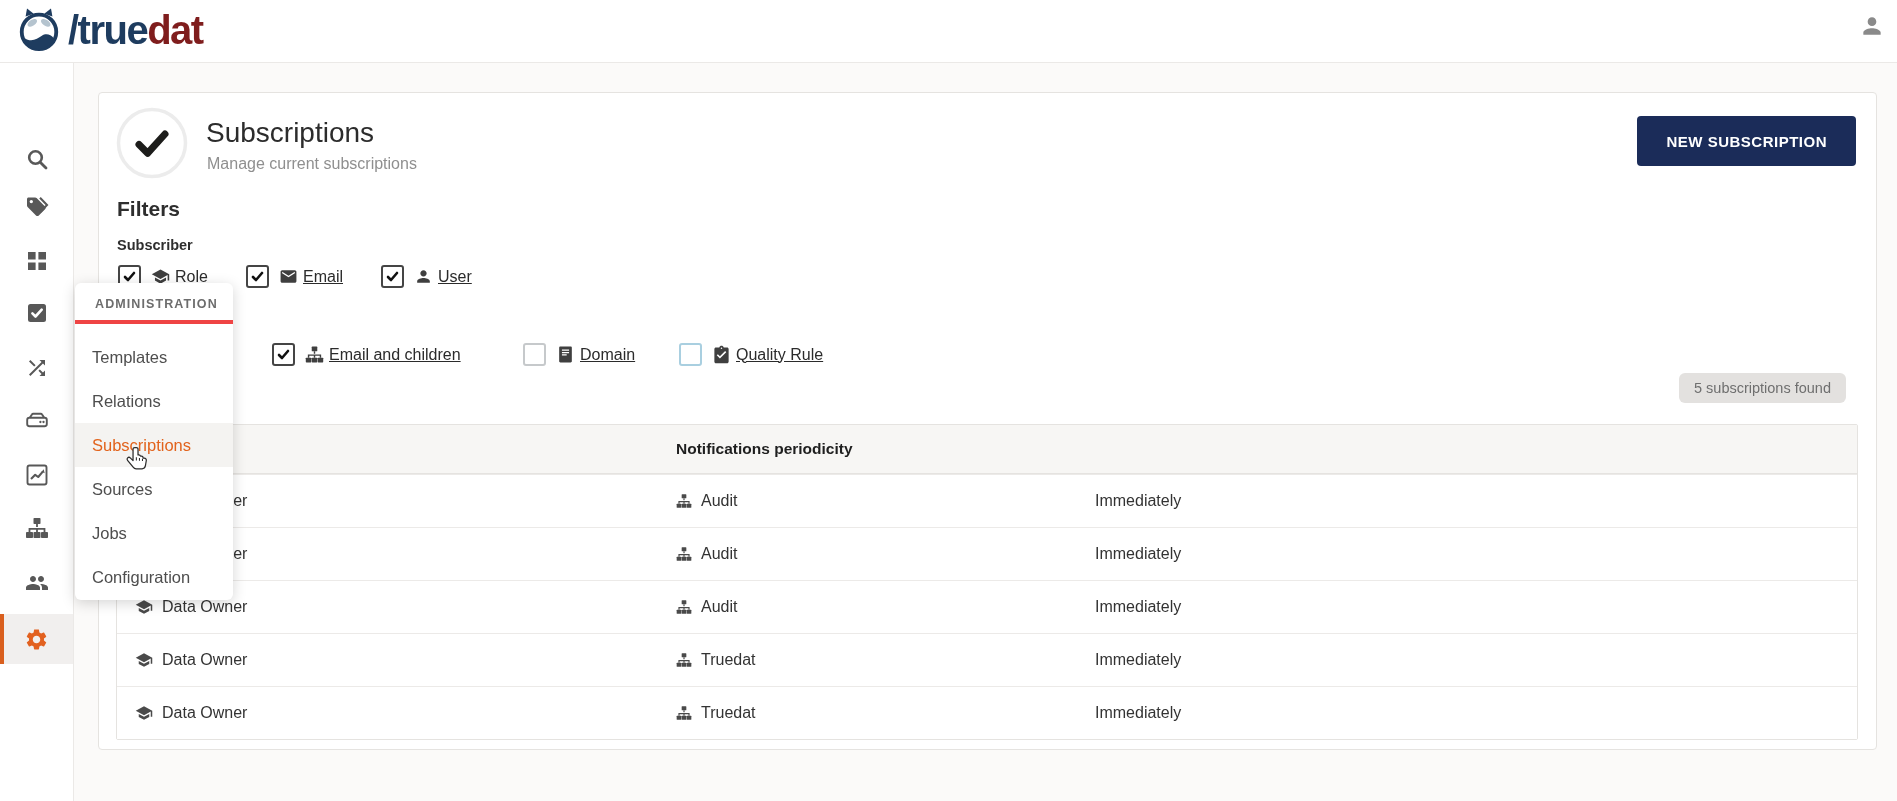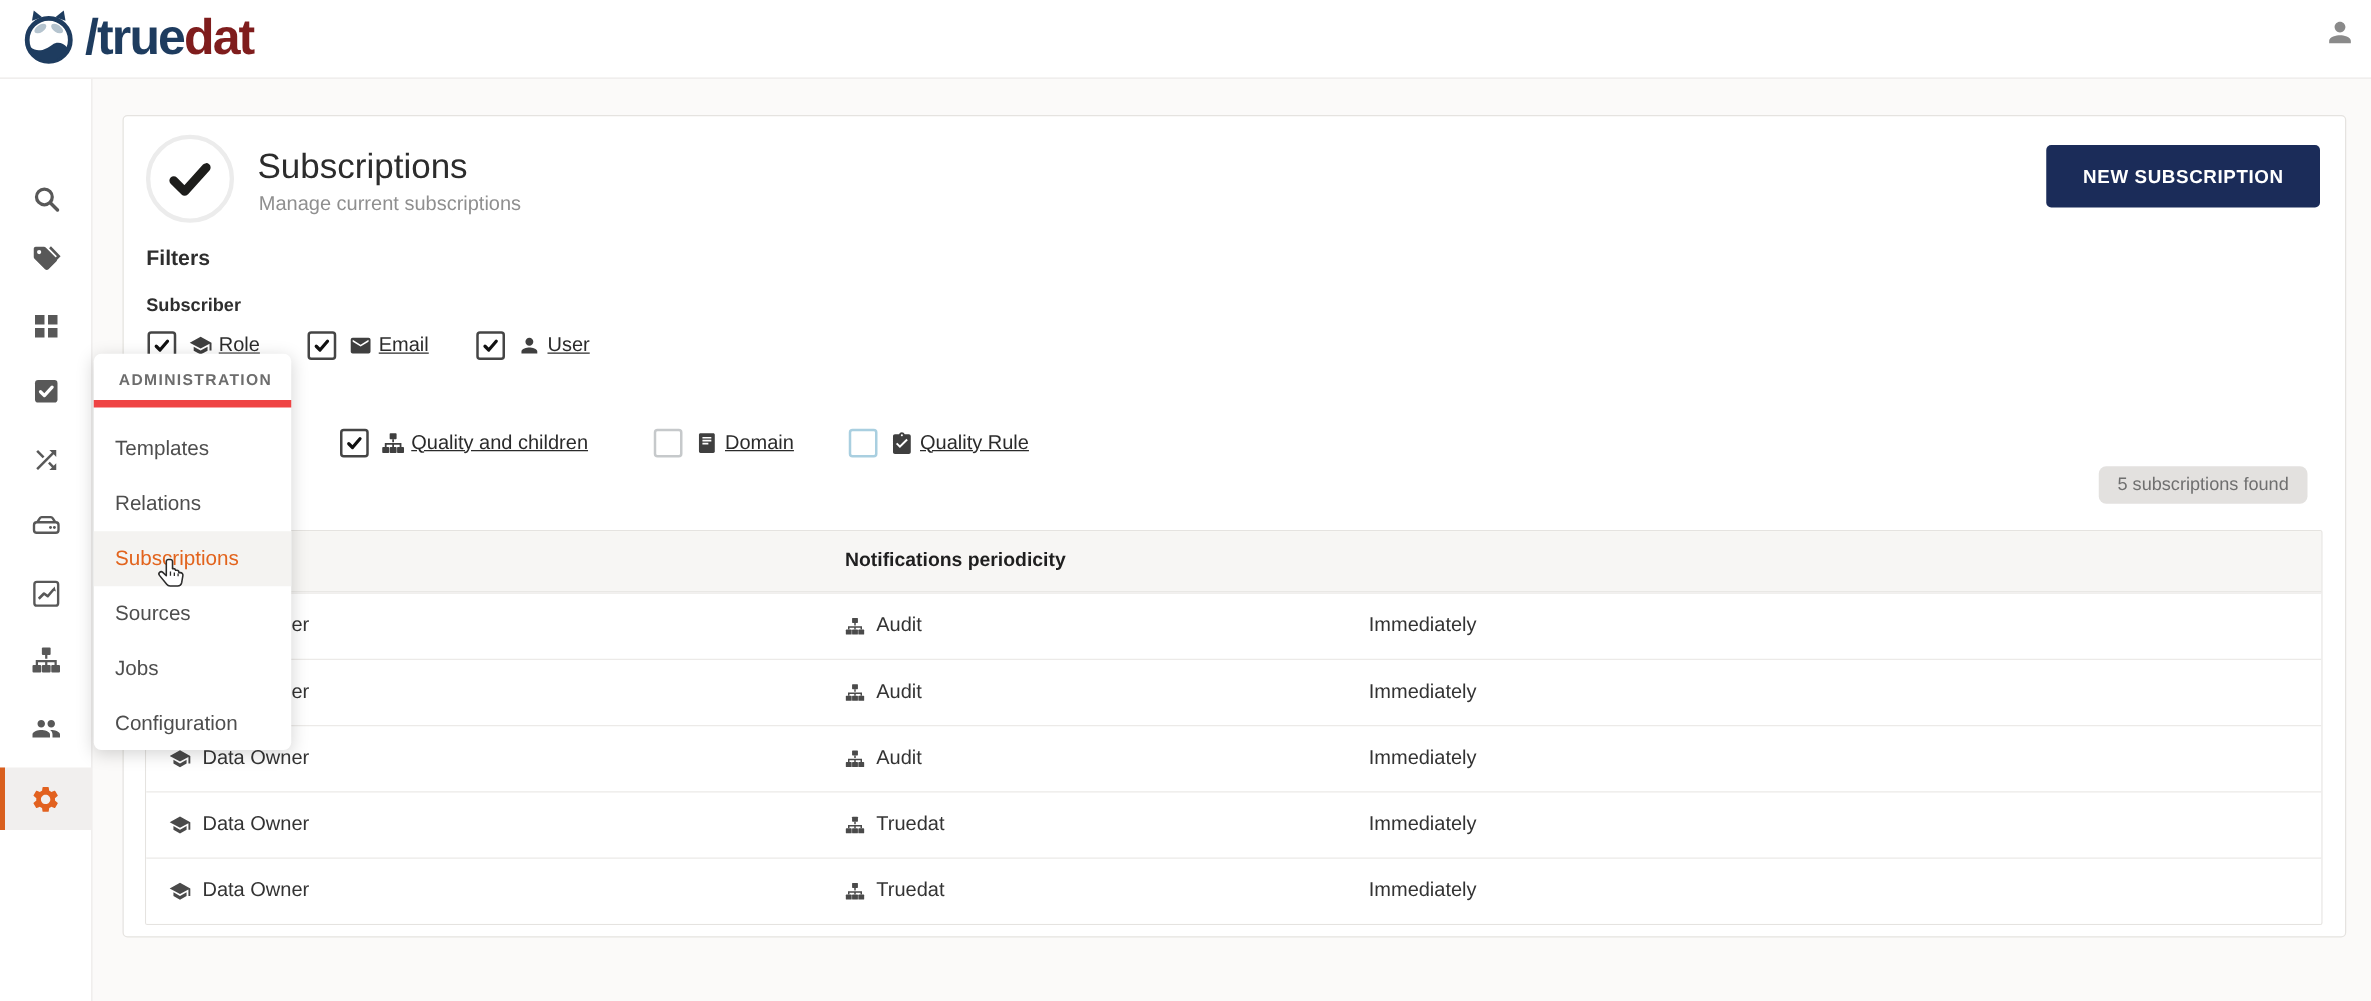--- a/index.html
+++ b/index.html
@@ -29,21 +29,21 @@
   
   .main{position:absolute;top:62px;left:73px;right:0;bottom:0;background:#fbfaf9;}
   .card{position:absolute;left:25px;top:30px;width:1779px;height:658px;background:#fff;
         border:1px solid #e5e3e0;border-radius:4px;box-sizing:border-box;}
   .hero{position:absolute;left:17px;top:14px;width:72px;height:72px;}
   .title{position:absolute;left:107px;top:24px;margin:0;font-size:28px;font-weight:400;color:#2c2c2c;}
   .subtitle{position:absolute;left:108px;top:62px;margin:0;font-size:16px;color:#8f8f8f;}
   .btn-new{position:absolute;right:20px;top:23px;height:50px;padding:0 29px;background:#1b2c59;
            color:#fff;border:none;border-radius:4px;font-family:inherit;font-size:15px;
            font-weight:bold;letter-spacing:.5px;cursor:pointer;}
-  .filters-label{position:absolute;left:18px;top:104px;font-size:17px;font-weight:bold;color:#2e2e2e;}
+  .filters-label{position:absolute;left:18px;top:104px;font-size:21px;font-weight:bold;color:#2e2e2e;}
   .group-label{position:absolute;left:18px;top:144px;font-size:14.5px;font-weight:bold;color:#2e2e2e;}
 
   .filter-item{position:absolute;display:flex;align-items:center;cursor:pointer;}
   .cb{width:19px;height:19px;border:2px solid #454545;border-radius:3px;background:#fff;
       display:flex;align-items:center;justify-content:center;flex:0 0 auto;cursor:pointer;}
   .cb svg{width:15px;height:15px;}
   .cb.un-gray{border-color:#c6c9cb;}
   .cb.un-blue{border-color:#a9cfe0;}
   .fi-icon{width:19px;height:19px;color:#3f3f3f;margin-left:10px;flex:0 0 auto;}
   .fi-icon svg{width:100%;height:100%;display:block;}
@@ -63,21 +63,21 @@
   .c1{width:541px;padding-left:18px;box-sizing:border-box;display:flex;align-items:center;}
   .c2{width:419px;padding-left:18px;box-sizing:border-box;display:flex;align-items:center;}
   .c3{flex:1;padding-left:18px;box-sizing:border-box;display:flex;align-items:center;}
   .cell-icon{width:18px;height:18px;color:#4a4a4a;margin-right:9px;flex:0 0 auto;}
   .cell-icon svg{width:100%;height:100%;display:block;}
 
   
   .menu{position:absolute;left:75px;top:283px;width:158px;height:317px;background:#fff;
         border-radius:6px;box-shadow:0 3px 14px rgba(0,0,0,.17);z-index:30;box-sizing:border-box;}
   .menu-header{padding:14px 12px 9px 20px;font-size:12.5px;font-weight:bold;color:#6d6d6d;
-               letter-spacing:1.1px;border-bottom:6px solid #ef4444;}
+               letter-spacing:1.1px;border-bottom:4px solid #ef4444;}
   .menu-items{padding-top:11px;}
   .menu-item{height:44px;line-height:44px;padding-left:17px;font-size:16.5px;color:#4e4e4e;
              cursor:pointer;white-space:nowrap;}
   .menu-item.active{background:#f4f3f1;color:#e2631c;}
 
   .cursor{position:absolute;left:125px;top:446px;width:25px;height:29px;z-index:40;pointer-events:none;}
 </style>
 </head>
 <body>
 
@@ -233,21 +233,21 @@
           </span>
         <span class="fi-icon">
             <svg viewBox="0 0 24 24" fill="currentColor">
               <rect x="8.5" y="2" width="7" height="6" rx=".8"></rect>
               <rect x="1" y="16" width="7" height="6" rx=".8"></rect>
               <rect x="8.5" y="16" width="7" height="6" rx=".8"></rect>
               <rect x="16" y="16" width="7" height="6" rx=".8"></rect>
               <path d="M12 8v3M4.5 16v-3.2h15V16M12 13v3" fill="none" stroke="currentColor" stroke-width="1.8"></path>
             </svg>
           </span>
-        <span class="fi-label">Quality and children</span>
+        <span class="fi-label">Email and children</span>
       </div>
       <div class="filter-item" style="left:424px;top:250px">
         <span class="cb un-gray"></span>
         <span class="fi-icon">
             <svg viewBox="0 0 24 24" fill="currentColor">
               <path d="M5.5 2h13c.8 0 1.5.7 1.5 1.5v17c0 .8-.7 1.5-1.5 1.5h-13C4.7 22 4 21.3 4 20.5v-17C4 2.7 4.7 2 5.5 2z"></path>
               <path d="M7.5 6.5h9M7.5 9.5h9M7.5 12.5h6" stroke="#fff" stroke-width="1.6" fill="none"></path>
             </svg>
           </span>
         <span class="fi-label">Domain</span>

